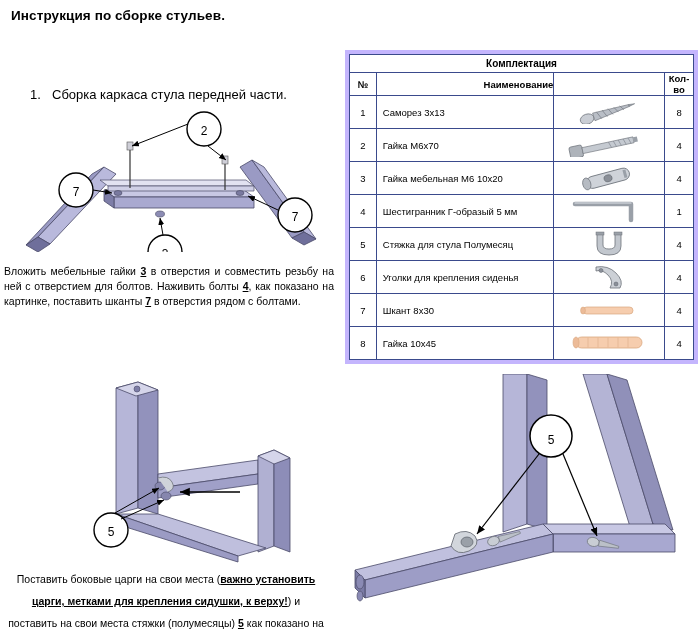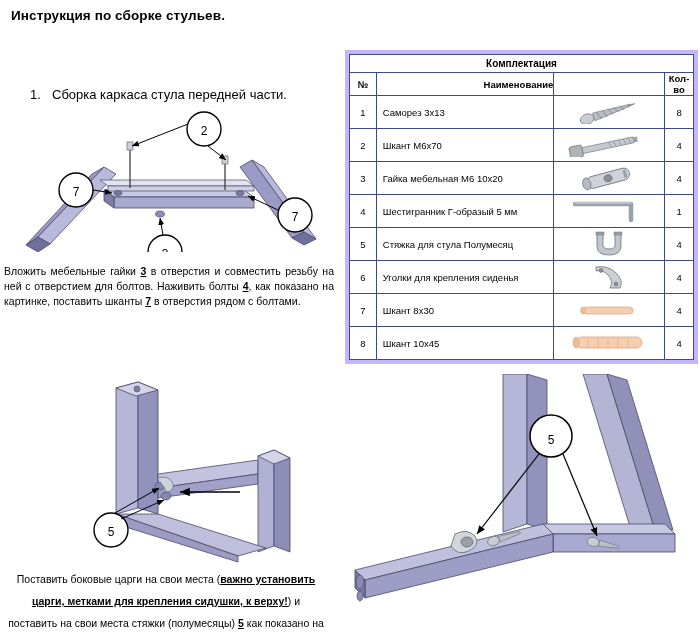--- a/index.html
+++ b/index.html
@@ -242,21 +242,21 @@
                   </g>
                 </g>
               </svg>
             </div>
           </td>
           <td class="c-qty">8</td>
         </tr>
 
         <tr>
           <td class="c-no">2</td>
-          <td class="c-name">Шкант  М6х70</td>
+          <td class="c-name">Гайка  М6х70</td>
           <td class="c-img">
             <div class="img-cell">
               <svg width="96" height="24" viewBox="0 0 96 24">
                 <g transform="rotate(-12 48 12)">
                   <rect x="8" y="6" width="13" height="12" rx="2" fill="#aeb3ba" stroke="#6d727a" stroke-width="0.7"></rect>
                   <rect x="21" y="9" width="52" height="6" fill="#c5cad1" stroke="#6d727a" stroke-width="0.6"></rect>
                   <g stroke="#868c95" stroke-width="0.7">
                     <line x1="48" y1="9" x2="50" y2="15"></line>
                       <line x1="53" y1="9" x2="55" y2="15"></line>
                     <line x1="58" y1="9" x2="60" y2="15"></line>
@@ -342,21 +342,21 @@
                 <rect x="14" y="7" width="50" height="7" rx="3.5" fill="#f6cdae" stroke="#d9a77f" stroke-width="0.7"></rect>
                 <ellipse cx="14" cy="10.5" rx="2.4" ry="3.5" fill="#ecbb98" stroke="#d9a77f" stroke-width="0.6"></ellipse>
               </svg>
             </div>
           </td>
           <td class="c-qty">4</td>
         </tr>
 
         <tr>
           <td class="c-no">8</td>
-          <td class="c-name">Шкант 10х45</td>
+          <td class="c-name">Гайка 10х45</td>
           <td class="c-img">
             <div class="img-cell">
               <svg width="90" height="22" viewBox="0 0 90 22">
                 <rect x="12" y="5" width="66" height="11" rx="5.5" fill="#f6cdae" stroke="#d9a77f" stroke-width="0.8"></rect>
                 <ellipse cx="12" cy="10.5" rx="3" ry="5.5" fill="#ecbb98" stroke="#d9a77f" stroke-width="0.6"></ellipse>
                 <g stroke="#e3b492" stroke-width="0.8">
                   <line x1="24" y1="5.5" x2="24" y2="15.5"></line>
                     <line x1="34" y1="5.5" x2="34" y2="15.5"></line>
                   <line x1="44" y1="5.5" x2="44" y2="15.5"></line>
                     <line x1="54" y1="5.5" x2="54" y2="15.5"></line>

